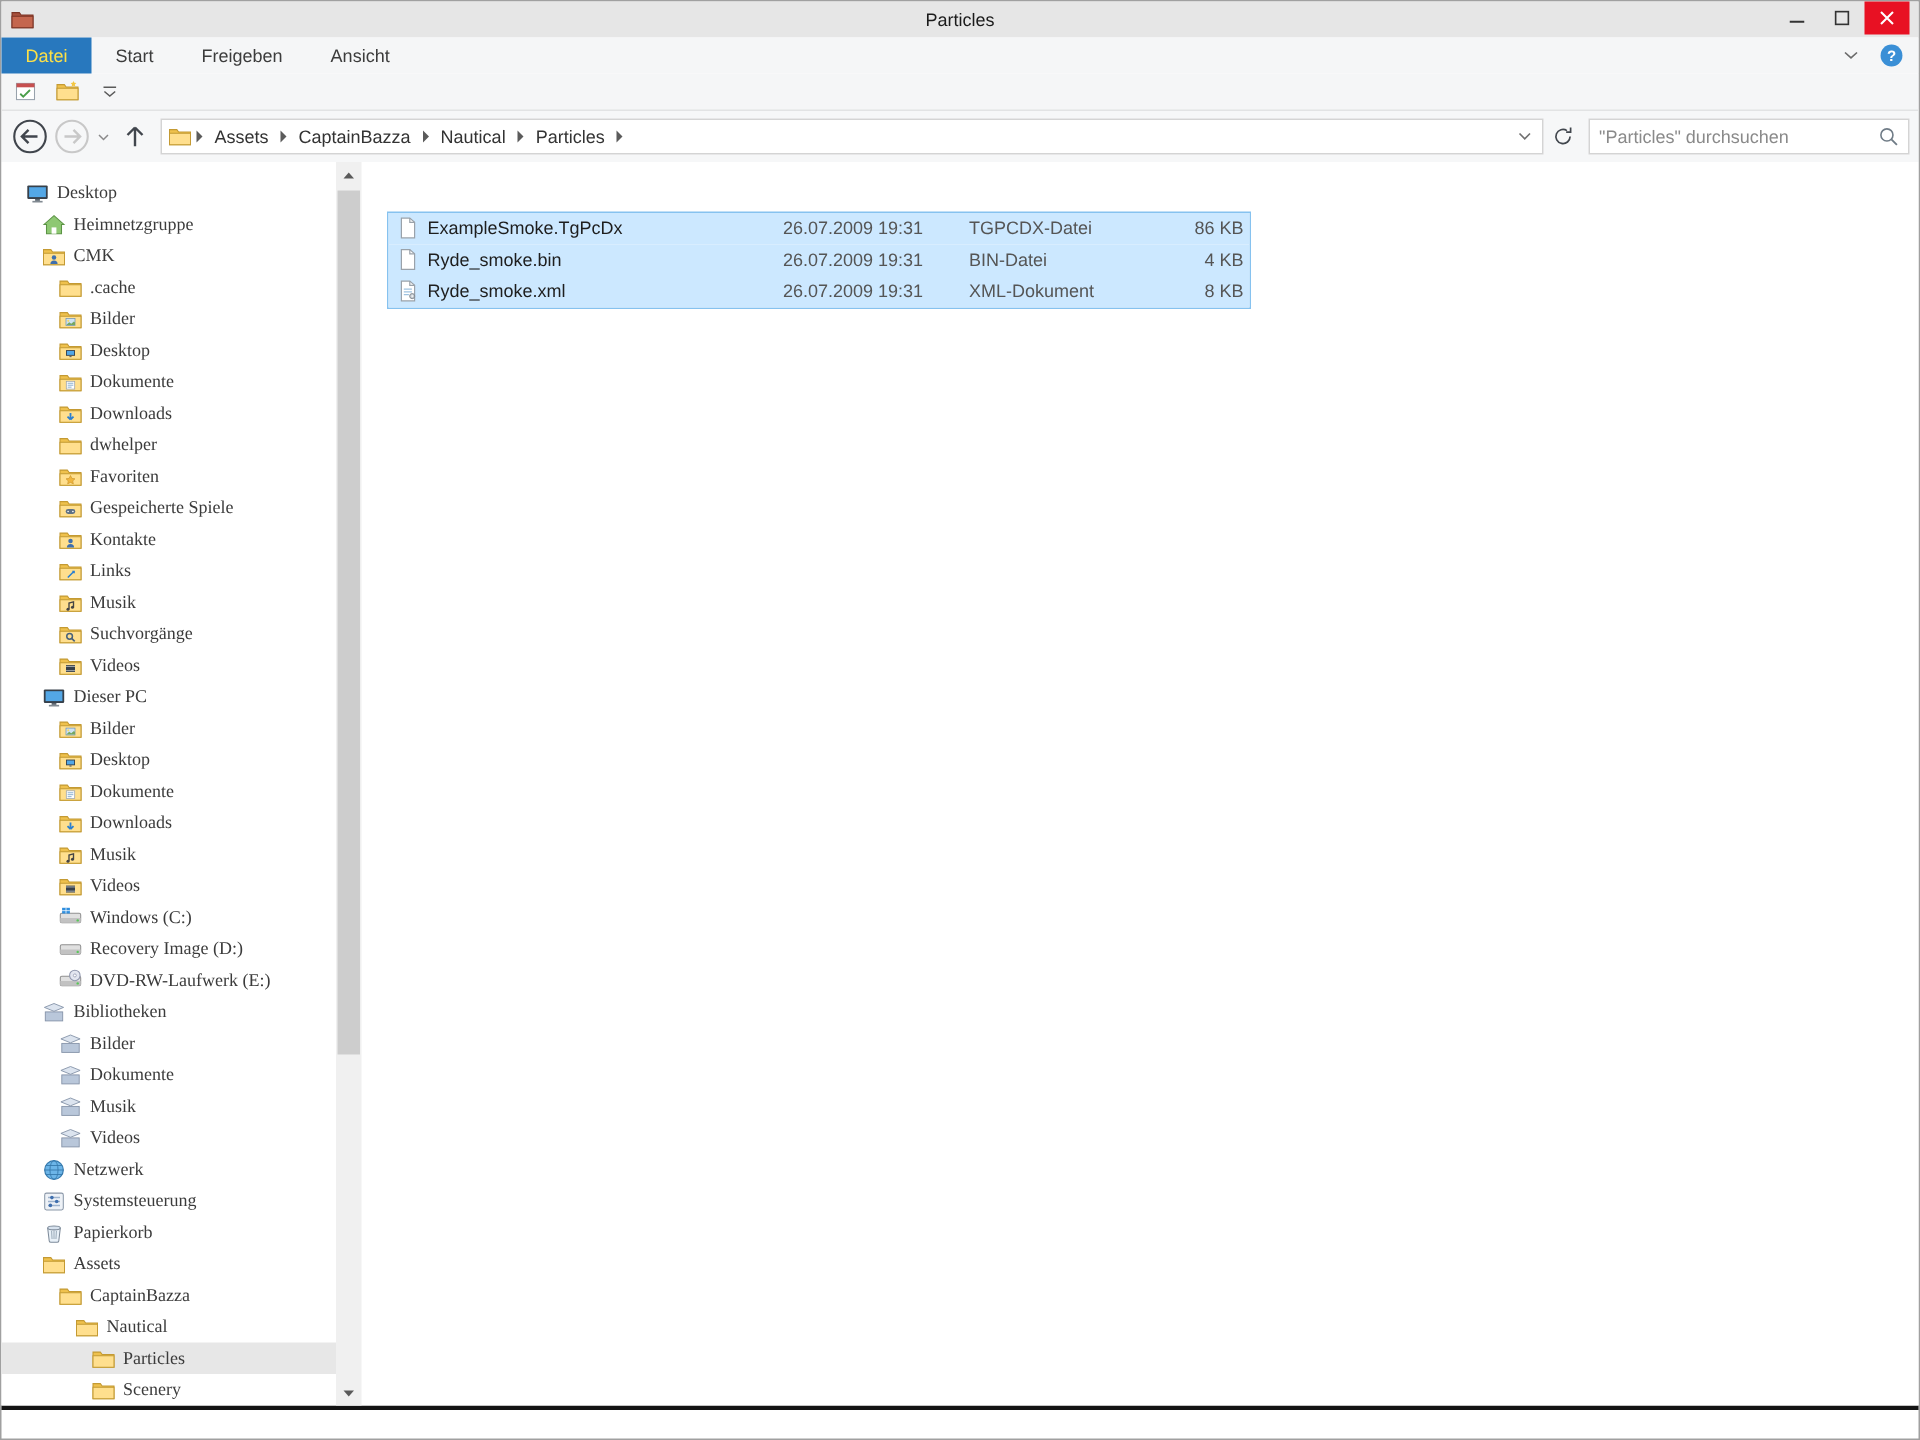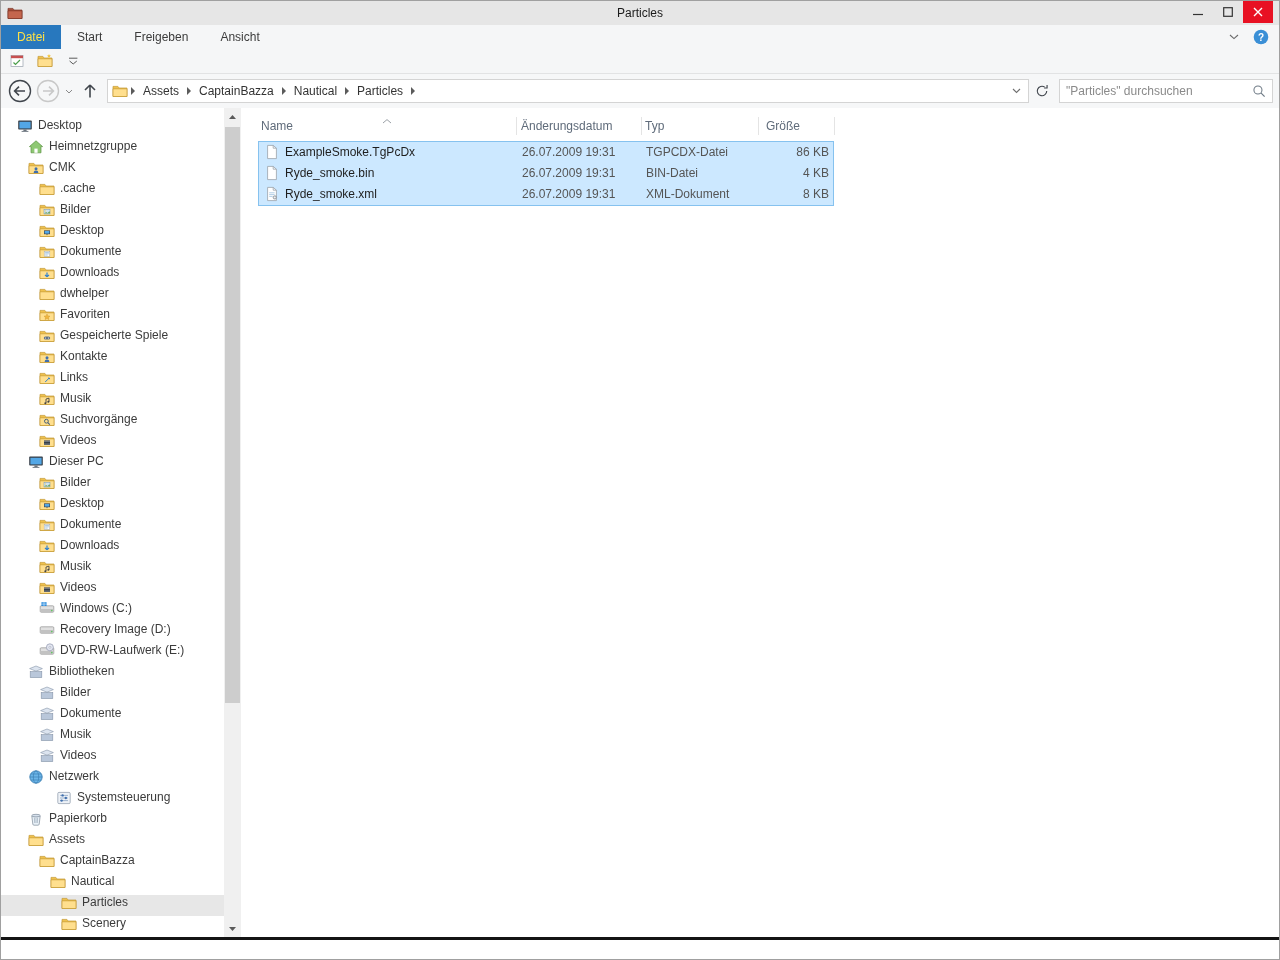--- a/index.html
+++ b/index.html
@@ -39,21 +39,21 @@
   .refresh-btn{position:absolute;left:1034px;top:10px;display:inline-flex;}
   .search-box{position:absolute;left:1058px;top:5px;width:214px;height:24px;background:#fff;border:1px solid #d4d4d4;display:flex;align-items:center;}
   .search-input{flex:1;min-width:0;border:none;outline:none;padding:0 6px;font-family:"Liberation Sans","DejaVu Sans",sans-serif;font-size:12px;color:#444;background:transparent;}
   .search-input::placeholder{color:#8a8a8a;}
   .search-ico{margin-right:6px;display:inline-flex;}
 
   
   .main{position:relative;height:829px;display:flex;background:#fff;}
   .sidebar{position:relative;width:240px;height:100%;}
   .tree{position:absolute;top:10px;left:0;right:17px;}
-  .tree-item{height:21px;display:flex;white-space:nowrap;color:#3b3b3b;}
+  .tree-item{height:21px;display:flex;align-items:center;white-space:nowrap;color:#3b3b3b;font-family:Liberation Serif, serif;}
   .tree-item.selected{background:#e7e7e7;}
   .tree-item .ico{margin-right:5px;}
   .ico{display:inline-flex;width:16px;height:16px;flex:0 0 16px;}
 
   .vscroll{position:absolute;top:0;right:0;width:17px;height:100%;background:#f0f0f0;}
   .vs-btn{position:absolute;left:0;width:17px;height:17px;display:flex;align-items:center;justify-content:center;}
   .vs-up{top:0;}.vs-down{bottom:0;}
   .vs-thumb{position:absolute;left:1px;right:1px;top:19px;height:576px;background:#cdcdcd;}
 
   .content{position:relative;flex:1;height:100%;}
@@ -558,21 +558,21 @@
           <div class="tree-item" style="padding-left: 27px;">
             <span class="ico">
               <svg viewBox="0 0 16 16" width="16" height="16">
                 <circle cx="8" cy="8" r="6.2" fill="#6cb5e8" stroke="#3579ad" stroke-width=".8"></circle>
                 <ellipse cx="8" cy="8" rx="2.7" ry="6.2" fill="none" stroke="#3579ad" stroke-width=".6"></ellipse>
                 <path d="M1.8 8h12.4M2.6 5h10.8M2.6 11h10.8" stroke="#3579ad" stroke-width=".6" fill="none"></path>
               </svg>
             </span>
             <span>Netzwerk</span>
           </div>
-          <div class="tree-item" style="padding-left: 27px; margin-left: 28px;">
+          <div class="tree-item" style="padding-left: 27px;">
             <span class="ico">
               <svg viewBox="0 0 16 16" width="16" height="16">
                 <rect x="1.8" y="2.4" width="12.4" height="11.2" rx="1.2" fill="#eef2f7" stroke="#8a97a8" stroke-width=".7"></rect>
                 <path d="M4 5.4h8M4 8h8M4 10.6h8" stroke="#9fb4cd" stroke-width="1"></path>
                 <circle cx="6.6" cy="5.4" r="1.2" fill="#3f6fae"></circle>
                 <circle cx="9.8" cy="8" r="1.2" fill="#3f6fae"></circle>
                 <circle cx="5.6" cy="10.6" r="1.2" fill="#3f6fae"></circle>
               </svg>
             </span>
             <span>Systemsteuerung</span>
@@ -642,35 +642,20 @@
         <div class="vs-thumb"></div>
         <div class="vs-btn vs-down">
           <svg width="9" height="6" viewBox="0 0 9 6">
               <path d="M1 1l3.5 4L8 1z" fill="#5a5a5a"></path>
             </svg>
         </div>
       </div>
     </div>
 
     <div class="content">
-      <div class="list-header">
-        <span class="sort-ind">
-          <svg width="12" height="6" viewBox="0 0 12 6">
-              <path d="M2 5l4-3.4L10 5" fill="none" stroke="#9aa0a6" stroke-width="1"></path>
-            </svg>
-        </span>
-      <div class="col-h" style="left: 20px;">Name</div>
-          <div class="col-h" style="left: 280px;">Änderungsdatum</div>
-          <div class="col-h" style="left: 404px;">Typ</div>
-          <div class="col-h" style="left: 525px;">Größe</div>
-          <div class="col-sep" style="left: 275px;"></div>
-          <div class="col-sep" style="left: 400px;"></div>
-          <div class="col-sep" style="left: 517px;"></div>
-          <div class="col-sep" style="left: 593px;"></div>
-        </div>
       <div class="rows">
           <div class="frow sel">
             <span class="ico">
               <svg viewBox="0 0 16 16" width="16" height="16">
                 <path d="M3.6 1.4h5.6l3.2 2.8v10.4H3.6z" fill="#fff" stroke="#9aa2aa" stroke-width=".8"></path>
                 <path d="M9.2 1.4v2.8h3.2" fill="none" stroke="#9aa2aa" stroke-width=".8"></path>
               </svg>
             </span>
             <span class="c-name">ExampleSmoke.TgPcDx</span>
             <span class="c-date">26.07.2009 19:31</span>

